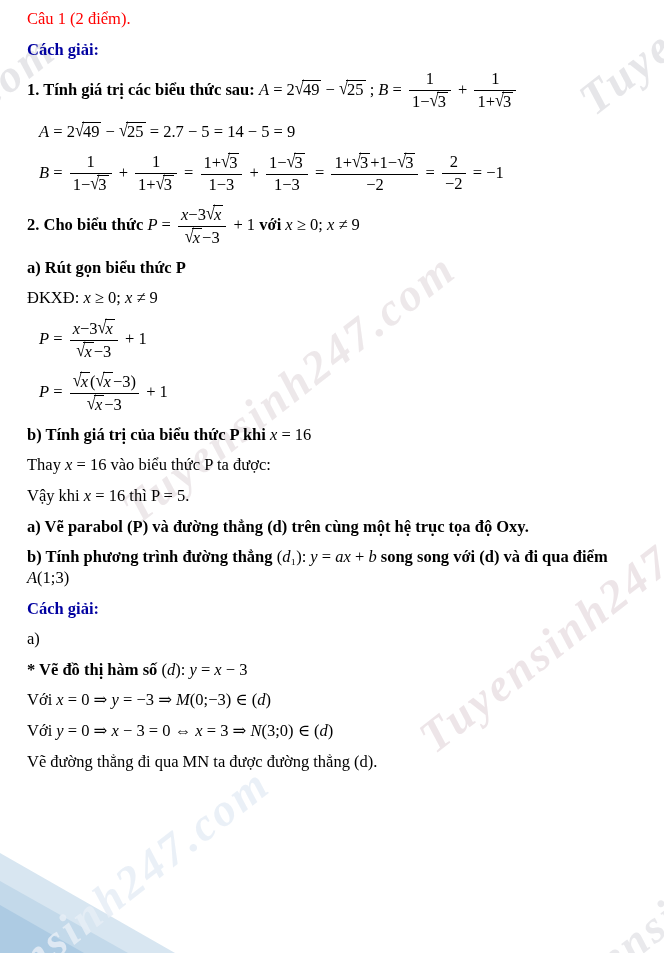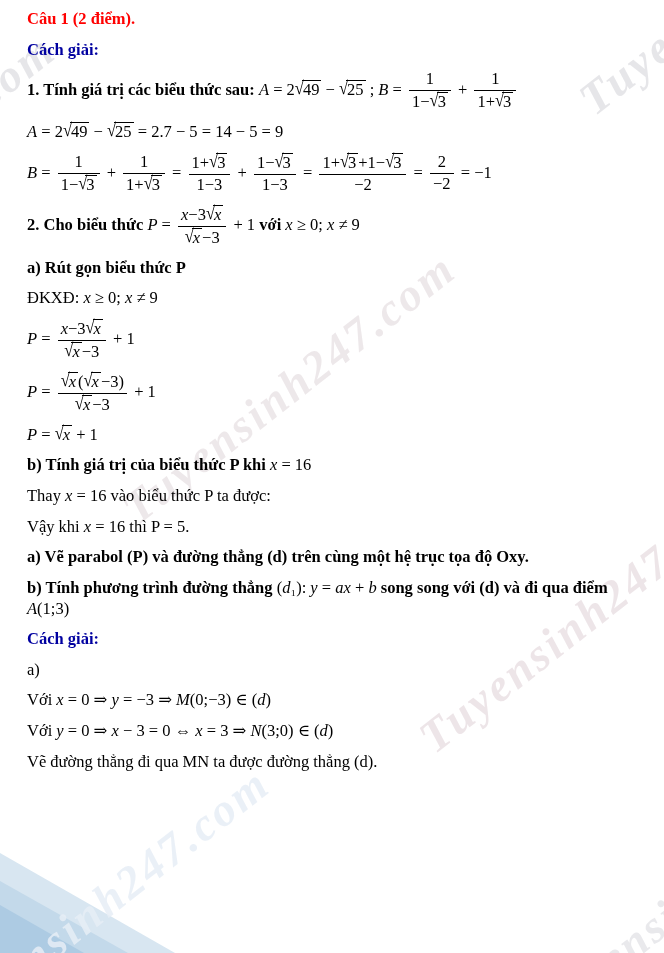--- a/index.html
+++ b/index.html
@@ -20,23 +20,23 @@
     letter-spacing:3px; white-space:nowrap;
     transform-origin:left center;
   }
   #triangle-layer { position:absolute; left:0; bottom:0; z-index:1; pointer-events:none; }
   .tri { position:absolute; left:0; bottom:0; width:0; height:0; }
   #doc {
     position:relative; z-index:2;
     padding:9px 18px 0 27px;
   }
   .line { margin:0 0 10px 0; line-height:1.25; }
-  .line.math-line { margin-left:0; }
+  .line.math-line { margin-left:12px; }
   .seg-bi { font-weight:bold; }
-  .seg-red { font-weight:bold; color:var(--red,#ff0000); }
+  .seg-red { font-weight:normal; color:var(--red,#ff0000); }
   .seg-blue { font-weight:bold; color:var(--blue,#0000a0); }
   .seg-r { }
   .seg-m { white-space:nowrap; }
   .mvar { font-style:italic; font-family:inherit; }
   .mfrac {
     display:inline-block; vertical-align:middle;
     text-align:center; margin:0 3px;
   }
   .mnum { display:block; padding:0 3px 1px 3px; border-bottom:1px solid #000; line-height:1.15; }
   .mden { display:block; padding:1px 3px 0 3px; line-height:1.15; }
@@ -64,24 +64,24 @@
     <div class="line"><span class="seg-red">Câu 1 (2 điểm).</span></div>
     <div class="line"><span class="seg-blue">Cách giải:</span></div>
     <div class="line"><span class="seg-bi">1. Tính giá trị các biểu thức sau:</span><span class="seg-m"> <i class="mvar">A</i> = 2<span class="msqrt"><span class="rsign">√</span><span class="mbar">49</span></span> − <span class="msqrt"><span class="rsign">√</span><span class="mbar">25</span></span> ; <i class="mvar">B</i> = <span class="mfrac"><span class="mnum">1</span><span class="mden">1−<span class="msqrt"><span class="rsign">√</span><span class="mbar">3</span></span></span></span> + <span class="mfrac"><span class="mnum">1</span><span class="mden">1+<span class="msqrt"><span class="rsign">√</span><span class="mbar">3</span></span></span></span></span></div>
     <div class="line math-line"><span class="seg-m"><i class="mvar">A</i> = 2<span class="msqrt"><span class="rsign">√</span><span class="mbar">49</span></span> − <span class="msqrt"><span class="rsign">√</span><span class="mbar">25</span></span> = 2.7 − 5 = 14 − 5 = 9</span></div>
     <div class="line math-line"><span class="seg-m"><i class="mvar">B</i> = <span class="mfrac"><span class="mnum">1</span><span class="mden">1−<span class="msqrt"><span class="rsign">√</span><span class="mbar">3</span></span></span></span> + <span class="mfrac"><span class="mnum">1</span><span class="mden">1+<span class="msqrt"><span class="rsign">√</span><span class="mbar">3</span></span></span></span> = <span class="mfrac"><span class="mnum">1+<span class="msqrt"><span class="rsign">√</span><span class="mbar">3</span></span></span><span class="mden">1−3</span></span> + <span class="mfrac"><span class="mnum">1−<span class="msqrt"><span class="rsign">√</span><span class="mbar">3</span></span></span><span class="mden">1−3</span></span> = <span class="mfrac"><span class="mnum">1+<span class="msqrt"><span class="rsign">√</span><span class="mbar">3</span></span>+1−<span class="msqrt"><span class="rsign">√</span><span class="mbar">3</span></span></span><span class="mden">−2</span></span> = <span class="mfrac"><span class="mnum">2</span><span class="mden">−2</span></span> = −1</span></div>
     <div class="line"><span class="seg-bi">2. Cho biểu thức</span><span class="seg-m"> <i class="mvar">P</i> = <span class="mfrac"><span class="mnum"><i class="mvar">x</i>−3<span class="msqrt"><span class="rsign">√</span><span class="mbar"><i class="mvar">x</i></span></span></span><span class="mden"><span class="msqrt"><span class="rsign">√</span><span class="mbar"><i class="mvar">x</i></span></span>−3</span></span> + 1 </span><span class="seg-bi">với</span><span class="seg-m"> <i class="mvar">x</i> ≥ 0; <i class="mvar">x</i> ≠ 9</span></div>
     <div class="line"><span class="seg-bi">a) Rút gọn biểu thức P</span></div>
     <div class="line"><span class="seg-r">ĐKXĐ: </span><span class="seg-m"><i class="mvar">x</i> ≥ 0; <i class="mvar">x</i> ≠ 9</span></div>
     <div class="line math-line"><span class="seg-m"><i class="mvar">P</i> = <span class="mfrac"><span class="mnum"><i class="mvar">x</i>−3<span class="msqrt"><span class="rsign">√</span><span class="mbar"><i class="mvar">x</i></span></span></span><span class="mden"><span class="msqrt"><span class="rsign">√</span><span class="mbar"><i class="mvar">x</i></span></span>−3</span></span> + 1</span></div>
     <div class="line math-line"><span class="seg-m"><i class="mvar">P</i> = <span class="mfrac"><span class="mnum"><span class="msqrt"><span class="rsign">√</span><span class="mbar"><i class="mvar">x</i></span></span>(<span class="msqrt"><span class="rsign">√</span><span class="mbar"><i class="mvar">x</i></span></span>−3)</span><span class="mden"><span class="msqrt"><span class="rsign">√</span><span class="mbar"><i class="mvar">x</i></span></span>−3</span></span> + 1</span></div>
-    <div class="line math-line"><span class="seg-m"><i class="mvar">P</i> = <span class="msqrt"><span class="rsign">√</span><span class="mbar"><i class="mvar">x</i></span></span> + 1</span></div>
     <div class="line"><span class="seg-bi">b) Tính giá trị của biểu thức P khi </span><span class="seg-m"><i class="mvar">x</i> = 16</span></div>
     <div class="line"><span class="seg-r">Thay </span><span class="seg-m"><i class="mvar">x</i> = 16</span><span class="seg-r"> vào biểu thức P ta được:</span></div>
     <div class="line"><span class="seg-r">Vậy khi </span><span class="seg-m"><i class="mvar">x</i> = 16</span><span class="seg-r"> thì P = 5.</span></div>
     <div class="line"><span class="seg-bi">a) Vẽ parabol (P) và đường thẳng (d) trên cùng một hệ trục tọa độ Oxy.</span></div>
     <div class="line"><span class="seg-bi">b) Tính phương trình đường thẳng </span><span class="seg-m">(<i class="mvar">d</i>₁): <i class="mvar">y</i> = <i class="mvar">ax</i> + <i class="mvar">b</i></span><span class="seg-bi"> song song với (d) và đi qua điểm </span><span class="seg-m"><i class="mvar">A</i>(1;3)</span></div>
     <div class="line"><span class="seg-blue">Cách giải:</span></div>
     <div class="line"><span class="seg-r">a)</span></div>
+    <div class="line"><span class="seg-bi">* Vẽ đồ thị hàm số </span><span class="seg-m">(<i class="mvar">d</i>): <i class="mvar">y</i> = <i class="mvar">x</i> − 3</span></div>
     <div class="line"><span class="seg-r">Với </span><span class="seg-m"><i class="mvar">x</i> = 0 ⇒ <i class="mvar">y</i> = −3 ⇒ <i class="mvar">M</i>(0;−3) ∈ (<i class="mvar">d</i>)</span></div>
     <div class="line"><span class="seg-r">Với </span><span class="seg-m"><i class="mvar">y</i> = 0 ⇒ <i class="mvar">x</i> − 3 = 0 ⇔ <i class="mvar">x</i> = 3 ⇒ <i class="mvar">N</i>(3;0) ∈ (<i class="mvar">d</i>)</span></div>
     <div class="line"><span class="seg-r">Vẽ đường thẳng đi qua MN ta được đường thẳng (d).</span></div>
   </main>
 
 </body></html>

